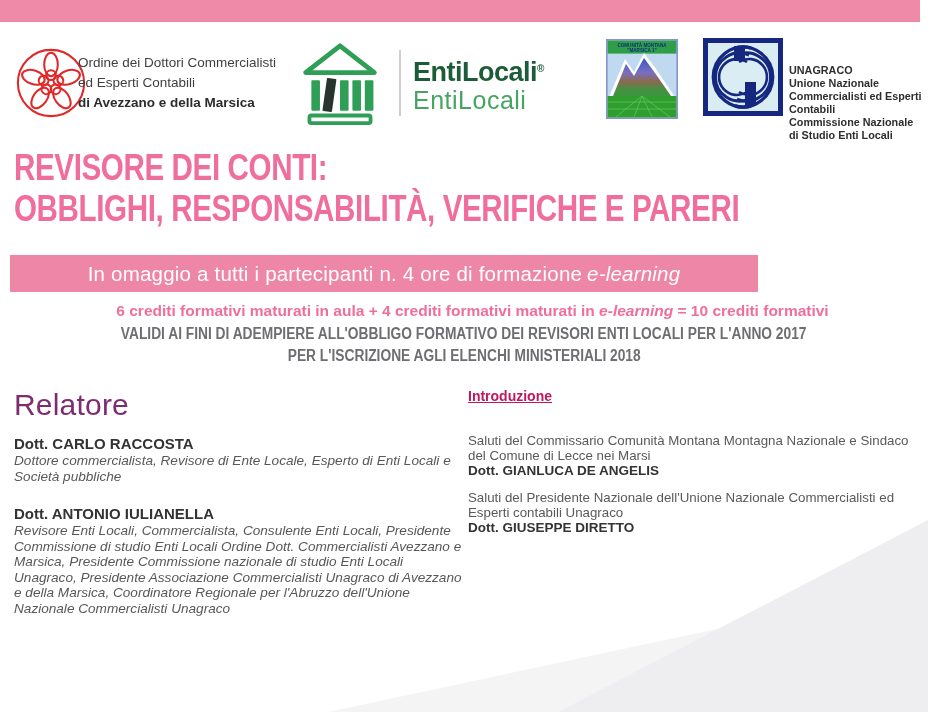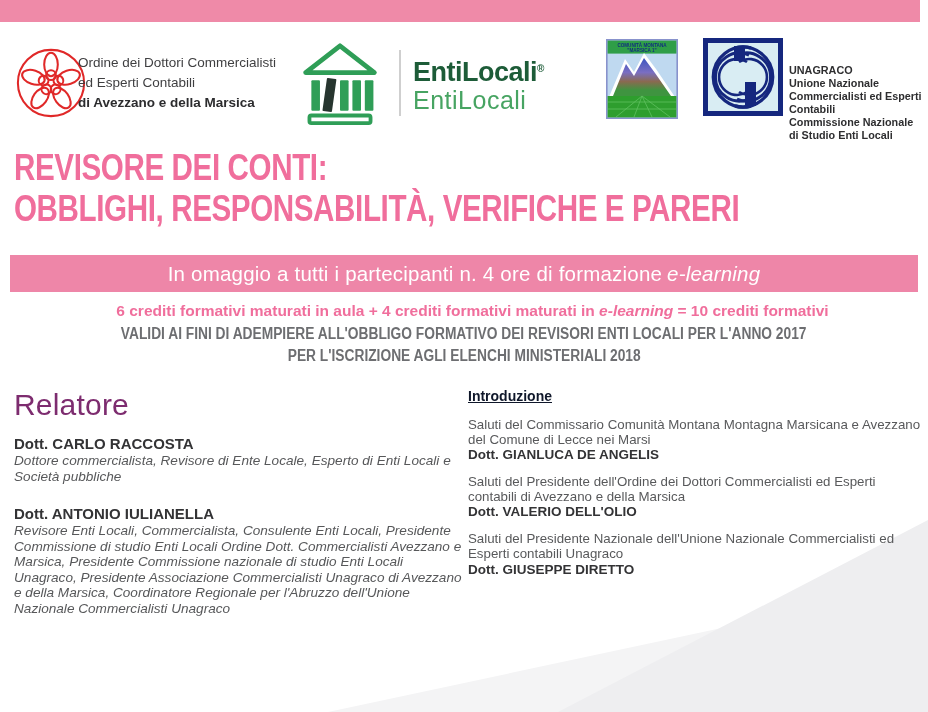--- a/index.html
+++ b/index.html
@@ -32,21 +32,21 @@
   
   .title { left:14px; top:147px; }
   .title-line {
     display:block; white-space:nowrap; font-weight:bold;
     font-size:37px; line-height:41px; color:#f06e9c;
     transform:scaleX(0.8); transform-origin:left; letter-spacing:-0.5px;
   }
 
   
   .banner {
-    left:10px; top:255px; width:908px; height:37px; background:#ee86a8;
+    left:10px; top:255px; width:748px; height:37px; background:#ee86a8;
     display:flex; align-items:center; justify-content:center;
     color:#ffffff; font-size:20.5px; letter-spacing:0.2px;
   }
   .banner .it { font-style:italic; margin-left:5px; }
 
   
   .credits { left:0; top:302px; width:928px; text-align:center;
     color:#f06e9c; font-weight:bold; font-size:15.5px;padding-left:17px; }
   .credits .it { font-style:italic; }
   .validity { left:0; top:323px; width:928px; text-align:center;
@@ -54,22 +54,22 @@
   .validity .vline { display:inline-block; transform:scaleX(0.86); transform-origin:center; white-space:nowrap; }
 
   
   .col { top:388px; }
   .col-left  { left:14px;  width:448px; }
   .col-right { left:468px; width:454px; }
   .section-heading { font-size:30px; line-height:34px; font-weight:normal;
     color:#7d2c6f; letter-spacing:0.2px; margin-bottom:13px; }
   .person-name { font-size:15px; font-weight:bold; color:#333335; margin-bottom:1px; }
   .person-bio { font-size:13.6px; font-style:italic; color:#57585a; line-height:15.5px; margin-bottom:21px; }
-  .intro-label { font-size:14px; font-weight:bold; color:#0f172a;
-    text-decoration:underline; margin-bottom:14px; }
+  .intro-label { font-size:14px; font-weight:bold; color:#be185d;
+    text-decoration:underline; margin-bottom:30px; }
   .program-item { margin-bottom:13px; }
   .item-desc { font-size:13.3px; color:#58595b; line-height:14.6px; }
   .item-speaker { font-size:13.5px; font-weight:bold; color:#333335; line-height:15px; }
 </style>
 </head>
 <body>
 
 <div>
 
   <svg class="watermark" width="620" height="220" viewBox="0 0 620 220" aria-hidden="true">
@@ -202,26 +202,22 @@
     <div class="person-bio">Dottore commercialista, Revisore di Ente Locale, Esperto di Enti Locali e Società pubbliche</div>
 
     <div class="person-name">Dott. ANTONIO IULIANELLA</div>
     <div class="person-bio">Revisore Enti Locali, Commercialista,  Consulente Enti Locali, Presidente Commissione di studio Enti Locali Ordine Dott. Commercialisti Avezzano e Marsica, Presidente Commissione nazionale di studio Enti Locali Unagraco, Presidente Associazione Commercialisti Unagraco  di Avezzano e della Marsica, Coordinatore Regionale per l'Abruzzo dell'Unione Nazionale Commercialisti Unagraco</div>
   </div>
 
   <div class="layer col col-right">
     <div class="intro-label">Introduzione</div>
 
     <div class="program-item">
-      <div class="item-desc">Saluti del Commissario Comunità Montana Montagna Marsicana e Avezzano del Comune di Lecce nei Marsi</div>
+      <div class="item-desc">Saluti del Commissario Comunità Montana Montagna Nazionale e Sindaco del Comune di Lecce nei Marsi</div>
       <div class="item-speaker">Dott. GIANLUCA DE ANGELIS</div>
-    </div>
-    <div class="program-item">
-      <div class="item-desc">Saluti del Presidente dell'Ordine dei Dottori Commercialisti ed Esperti contabili di Avezzano e della Marsica</div>
-      <div class="item-speaker">Dott. VALERIO DELL'OLIO</div>
     </div>
     <div class="program-item">
       <div class="item-desc">Saluti del Presidente Nazionale dell'Unione Nazionale Commercialisti ed Esperti contabili Unagraco</div>
       <div class="item-speaker">Dott. GIUSEPPE DIRETTO</div>
     </div>
   </div>
 
 </div>
 
 </body></html>

